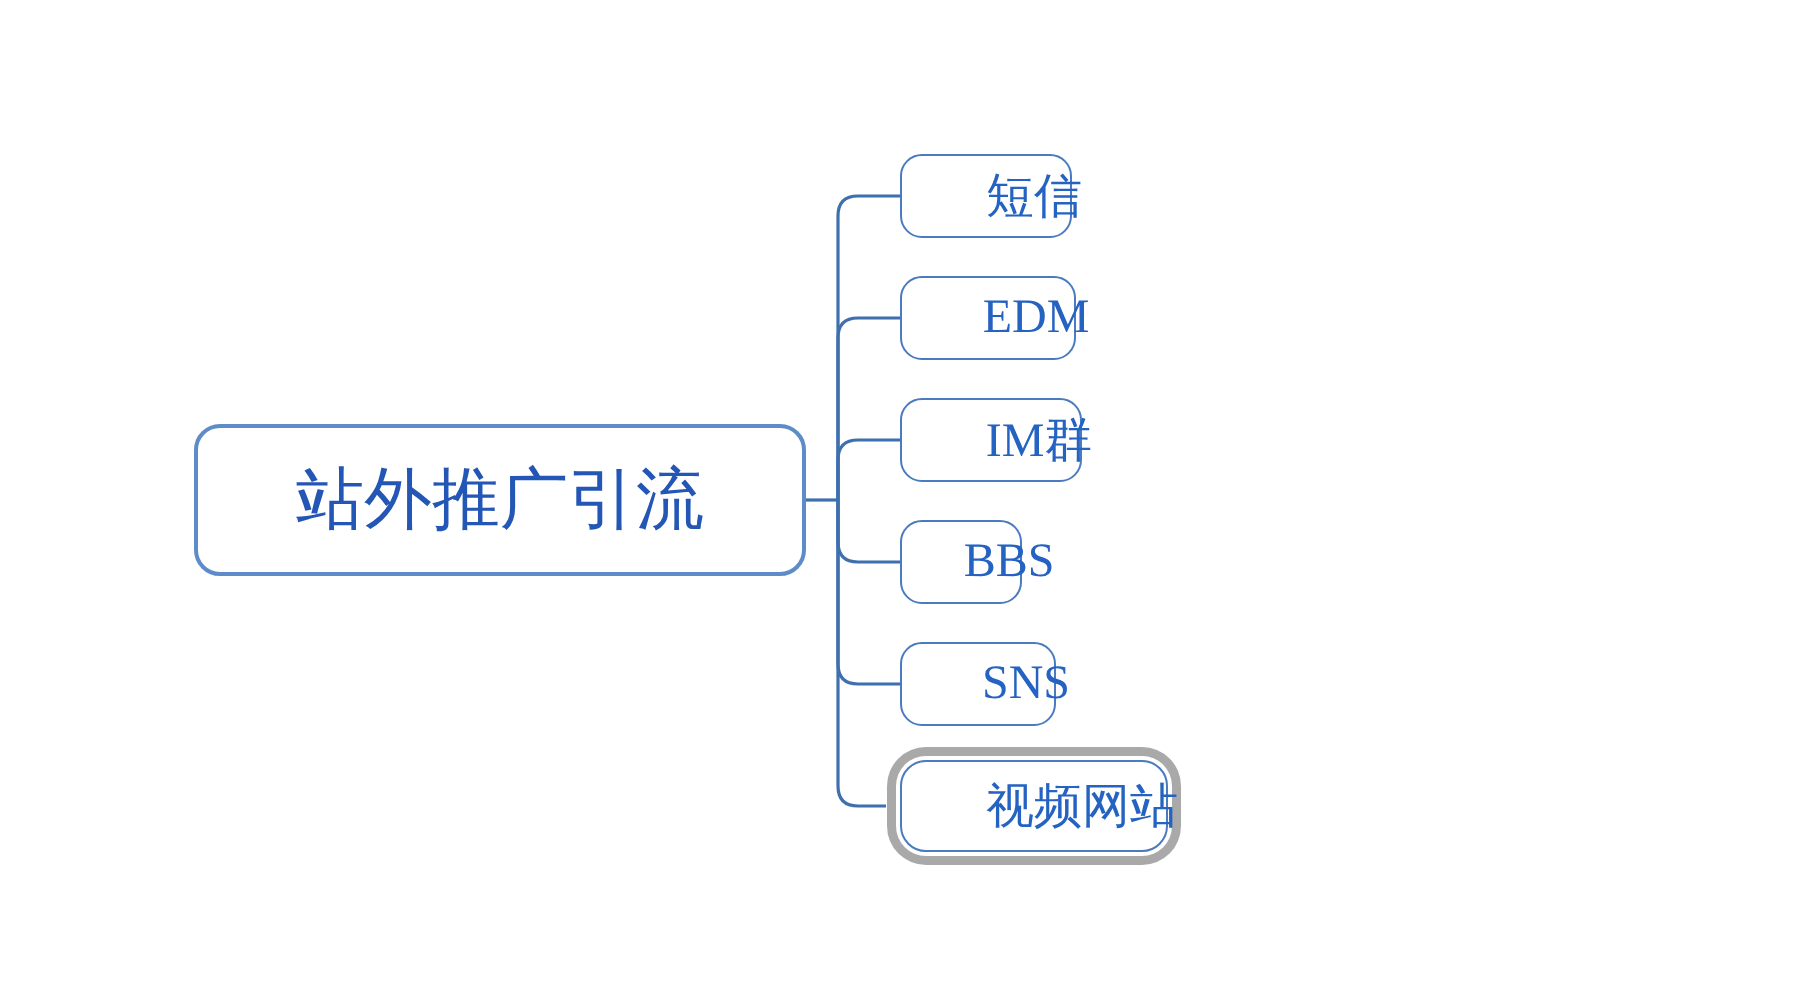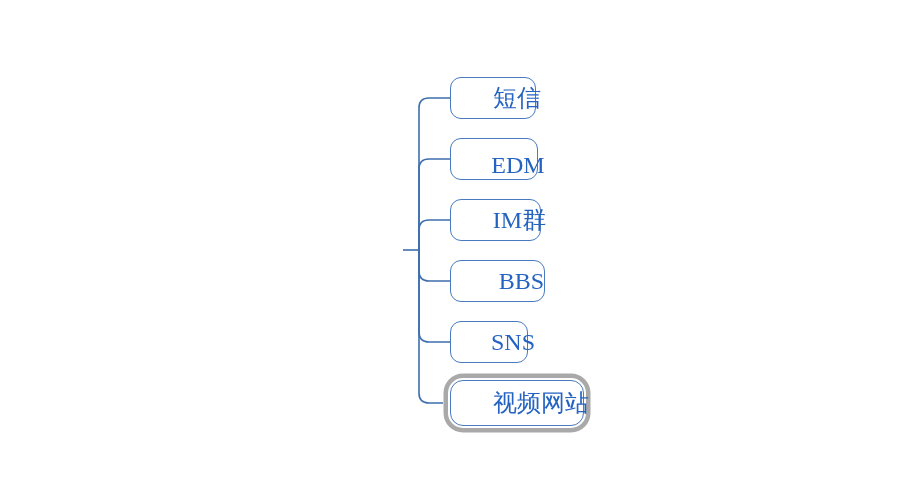--- a/index.html
+++ b/index.html
@@ -47,23 +47,23 @@
     font-size: 34px;
     color: #2457b5;
   }
   .node-child {
     left: 450px;
     height: 42px;
     font-size: 24px;
     padding-left: 48px;
   }
   .node-c0 { top: 77px;  width: 86px; }
-  .node-c1 { top: 138px; width: 88px; align-items: flex-end; }
+  .node-c1 { top: 138px; width: 88px; }
   .node-c2 { top: 199px; width: 91px; }
-  .node-c3 { top: 260px; width: 95px; }
+  .node-c3 { top: 260px; width: 61px; }
   .node-c4 { top: 321px; width: 78px; }
   .node-c5 { top: 380px; width: 134px; height: 46px; border-radius: 13px; }
   .selected {
     box-shadow: 0 0 0 2px #ffffff, 0 0 0 6.5px #a9a9a9;
   }
 </style>
 </head>
 <body>
 
 <div class="canvas">
@@ -71,20 +71,23 @@
   <svg class="connectors" viewBox="0 0 897 495" xmlns="http://www.w3.org/2000/svg" fill="none" stroke="#3e6fae" stroke-width="1.6">
     <path d="M403,250 H419"></path>
     <path d="M419,250 V108 Q419,98 429,98 H450"></path>
     <path d="M419,250 V169 Q419,159 429,159 H450"></path>
     <path d="M419,250 V230 Q419,220 429,220 H450"></path>
     <path d="M419,250 V271 Q419,281 429,281 H450"></path>
     <path d="M419,250 V332 Q419,342 429,342 H450"></path>
     <path d="M419,250 V393 Q419,403 429,403 H443"></path>
   </svg>
 
+  <div class="node node-root">
+    <span>站外推广引流</span>
+  </div>
 
   <div class="node node-child node-c0">
     <span>短信</span>
   </div>
 
   <div class="node node-child node-c1">
     <span>EDM</span>
   </div>
 
   <div class="node node-child node-c2">

